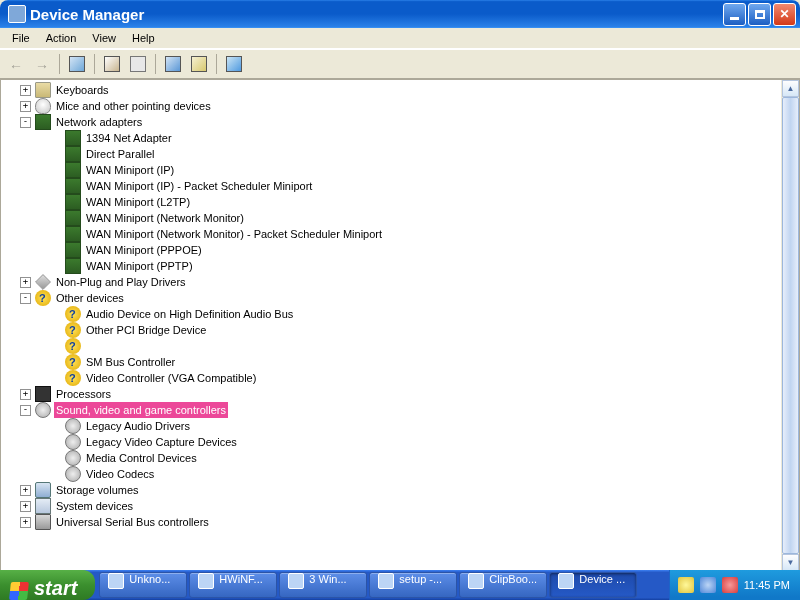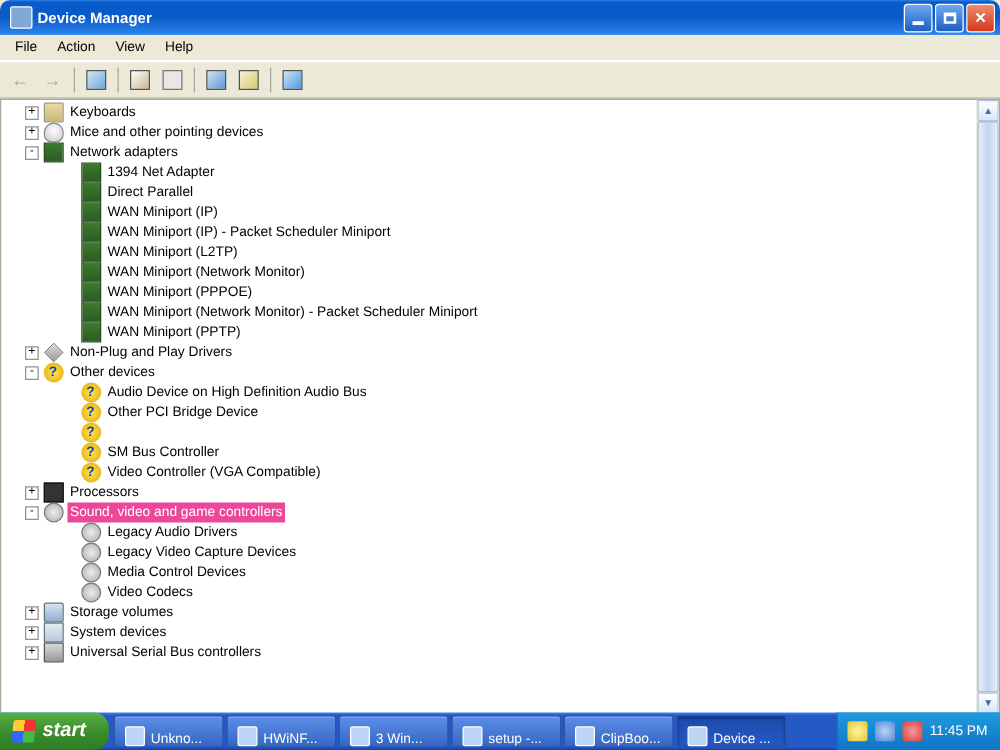--- a/index.html
+++ b/index.html
@@ -1,19 +1,19 @@
 <!DOCTYPE html>
 <html><head>
 <meta charset="utf-8">
 <style>
 html,body{margin:0;padding:0;font-family:Tahoma,sans-serif;font-size:11px;background:#ece9d8;overflow:hidden;width:800px;height:600px}
 
 .titlebar{display:flex;align-items:center;height:28px;background:linear-gradient(to bottom,#2a80e8 0%,#0a5bca 6%,#0a5bca 50%,#2a80e8 95%,#3c95f6 100%);color:#fff;padding:0 4px;border-radius:8px 8px 0 0}
 .titlebar .ticon{width:16px;height:16px;margin:0 4px;display:inline-block;background:#7fa8d9;border:1px solid #fff;border-radius:2px}
-.titlebar .title{font-weight:bold;font-size:12px;flex:1}
+.titlebar .title{font-weight:bold;font-size:15px;flex:1}
 .winbtns{display:flex;gap:2px}
 .winbtn{width:21px;height:21px;border-radius:3px;border:1px solid #fff;display:flex;align-items:center;justify-content:center;font-weight:bold;font-family:Arial;font-size:12px;color:#fff}
 .winbtn.min,.winbtn.max{background:linear-gradient(to bottom,#6fa8ef,#1d5fc2)}
 .winbtn.close{background:linear-gradient(to bottom,#f18970,#d33918)}
 .winbtn.min::after{content:"";display:block;width:9px;height:3px;background:#fff;margin-top:8px}
 .winbtn.max::after{content:"";display:block;width:10px;height:9px;border:2px solid #fff;border-top-width:3px;box-sizing:border-box}
 .winbtn.close::after{content:"✕";font-size:12px}
 
 .menubar{background:#ece9d8;border-bottom:1px solid #fff;height:20px;display:flex;align-items:center;padding:0 4px}
 .menubar span{padding:2px 8px}
@@ -51,25 +51,25 @@
 .i-stor{background:linear-gradient(#d7e4f2,#8faed3);border:1px solid #577;box-sizing:border-box;border-radius:2px}
 .i-sys{background:linear-gradient(#e4ecf5,#b8c8de);border:1px solid #677;box-sizing:border-box}
 .i-usb{background:linear-gradient(#d8d8d8,#999);border:1px solid #555;box-sizing:border-box;border-radius:1px}
 
 .vscroll{position:absolute;right:0;top:0;bottom:0;width:17px;background:#f1efe2;border-left:1px solid #ece9d8}
 .vscroll .up,.vscroll .dn{height:17px;background:linear-gradient(#fefefe,#d6e7f7);border:1px solid #b4c5de;display:flex;align-items:center;justify-content:center;font-size:8px;color:#4a6a9e;box-sizing:border-box}
 .vscroll .dn{position:absolute;bottom:0;left:0;right:0}
 .vscroll .thumb{position:absolute;left:0;right:0;top:17px;bottom:17px;background:linear-gradient(to right,#e6eefb,#c1d5f0,#e6eefb);border:1px solid #9cb7dc;border-radius:2px;box-sizing:border-box}
 
 .taskbar{position:absolute;left:0;right:0;bottom:0;height:30px;background:linear-gradient(to bottom,#3c81f3 0%,#2559c6 8%,#2559c6 92%,#1340a2 100%);display:flex;align-items:stretch;color:#fff}
-.startbtn{display:flex;align-items:center;padding:0 18px 0 10px;background:linear-gradient(to bottom,#57b046 0%,#3b8f2e 50%,#2e7a23 100%);border-radius:0 12px 12px 0;font-style:italic;font-weight:bold;font-size:16px;gap:6px}
+.startbtn{display:flex;align-items:flex-end;padding:0 18px 0 10px;background:linear-gradient(to bottom,#57b046 0%,#3b8f2e 50%,#2e7a23 100%);border-radius:0 12px 12px 0;font-style:italic;font-weight:bold;font-size:20px;gap:6px}
 .startflag{width:18px;height:18px;display:inline-block;background:
  conic-gradient(#e33 0 25%,#4b4 0 50%,#36f 0 75%,#fc3 0);border-radius:2px;transform:skewX(-6deg)}
 .tasks{display:flex;align-items:center;gap:2px;padding:3px 4px;flex:1;overflow:hidden}
-.taskbtn{display:flex;align-items:flex-end;gap:5px;height:24px;padding:0 8px;min-width:70px;max-width:110px;background:linear-gradient(to bottom,#5d8ee8,#3566c1);border:1px solid #2b54a7;border-radius:3px;font-size:11px;color:#fff;box-shadow:inset 0 1px 0 rgba(255,255,255,.3)}
+.taskbtn{display:flex;align-items:flex-start;gap:5px;height:24px;padding:0 8px;min-width:70px;max-width:110px;background:linear-gradient(to bottom,#5d8ee8,#3566c1);border:1px solid #2b54a7;border-radius:3px;font-size:11px;color:#fff;box-shadow:inset 0 1px 0 rgba(255,255,255,.3)}
 .taskbtn.active{background:linear-gradient(to bottom,#1e4aab,#2559c6);box-shadow:inset 0 1px 3px rgba(0,0,0,.5)}
 .taskbtn .ti{width:16px;height:16px;display:inline-block;background:#bcd5f5;border:1px solid #fff;box-sizing:border-box;border-radius:2px;flex-shrink:0}
 .taskbtn .tl{white-space:nowrap;overflow:hidden;text-overflow:ellipsis}
 .tray{display:flex;align-items:center;gap:6px;padding:0 10px 0 8px;background:linear-gradient(to bottom,#1f9bde 0%,#1078c8 90%);border-left:1px solid #1b64c8;font-size:11px}
 .trayico{width:16px;height:16px;display:inline-block;border-radius:2px}
 .trayico.a{background:radial-gradient(circle,#fff89a,#e0c43d)}
 .trayico.b{background:radial-gradient(circle,#bcd5f5,#4f87d8)}
 .trayico.c{background:radial-gradient(circle,#f59a9a,#d83d3d)}
 </style>
 </head>
@@ -167,26 +167,26 @@
         <span class="lbl">WAN Miniport (L2TP)</span>
       </div>
   <div class="row" style="padding-left:45px">
         <span class="expn"></span>
         <span class="dicon i-net"></span>
         <span class="lbl">WAN Miniport (Network Monitor)</span>
       </div>
   <div class="row" style="padding-left:45px">
         <span class="expn"></span>
         <span class="dicon i-net"></span>
+        <span class="lbl">WAN Miniport (Network Monitor) - Packet Scheduler Miniport</span>
+      </div>
+  <div class="row" style="padding-left:45px">
+        <span class="expn"></span>
+        <span class="dicon i-net"></span>
         <span class="lbl">WAN Miniport (PPPOE)</span>
-      </div>
-  <div class="row" style="padding-left:45px">
-        <span class="expn"></span>
-        <span class="dicon i-net"></span>
-        <span class="lbl">WAN Miniport (Network Monitor) - Packet Scheduler Miniport</span>
       </div>
   <div class="row" style="padding-left:45px">
         <span class="expn"></span>
         <span class="dicon i-net"></span>
         <span class="lbl">WAN Miniport (PPTP)</span>
       </div>
 
   <div class="row" style="padding-left:15px">
     <span class="exp">+</span>
     <span class="dicon i-nonpnp"></span>

